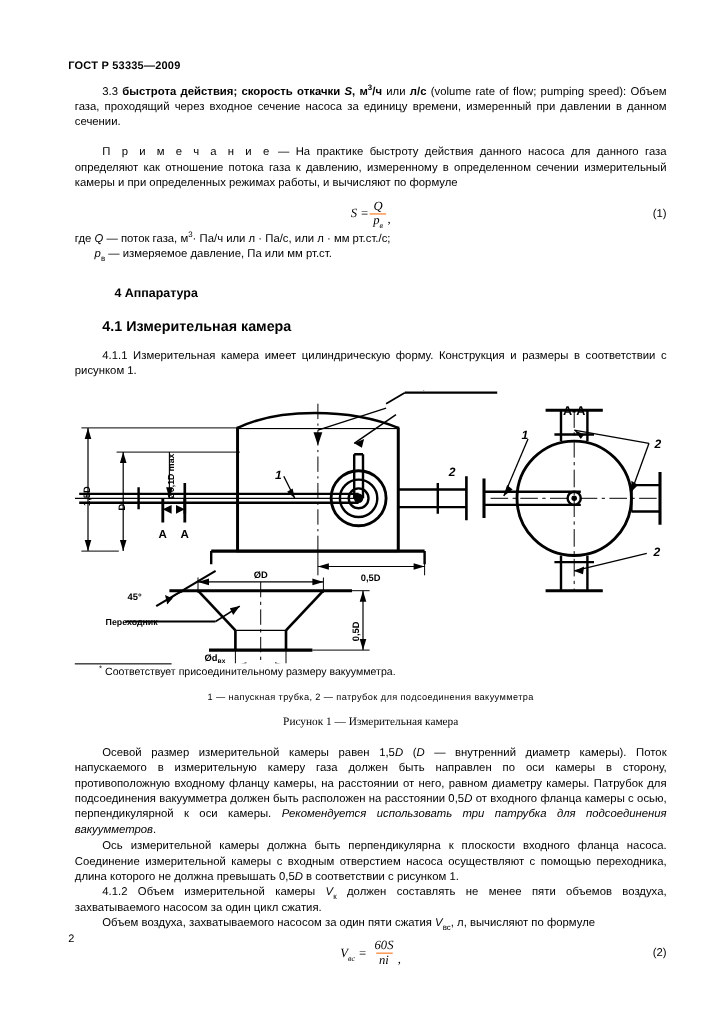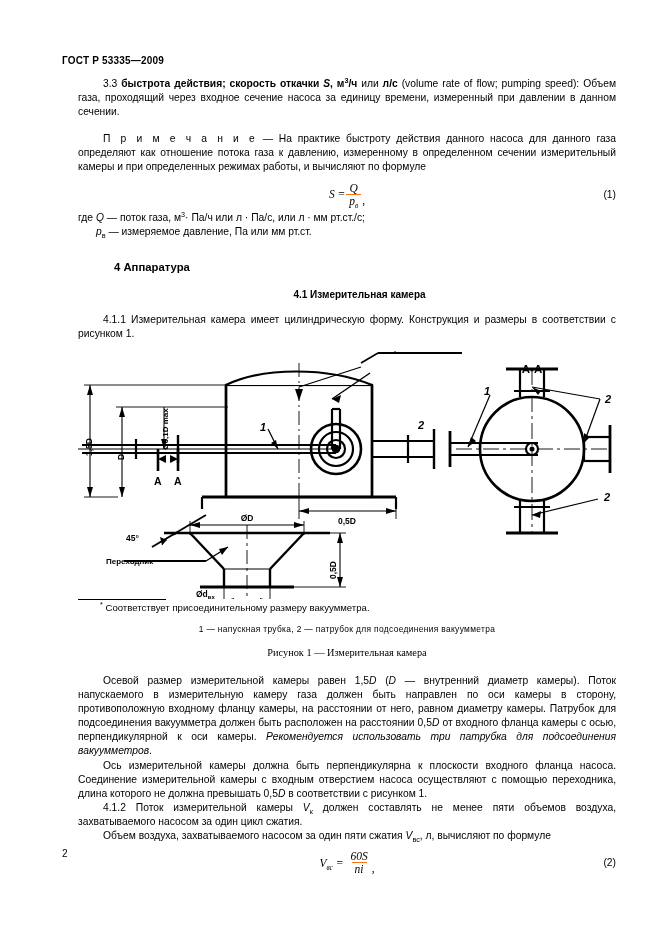--- a/index.html
+++ b/index.html
@@ -13,21 +13,21 @@
   }
   .page {
     position: relative;
     width: 661px;
     height: 935px;
     background: #ffffff;
     overflow: hidden;
   }
   .content {
     position: absolute;
-    left: 78px;
+    left: 68px;
     top: 0;
     width: 538px;
   }
 
   
   .doc-header {
     position: absolute;
     left: 62px;
     top: 55px;
     font-size: 10px;
@@ -81,25 +81,24 @@
   }
 
   
   .h1 {
     font-size: 11.3px;
     font-weight: bold;
     margin: 11px;
     text-indent: 25px;
   }
   .h2 {
-    font-size: 10px;
+    font-size: 13px;
     font-weight: bold;
     margin: 0;
     text-indent: 25px;
-    text-align: center;
   }
 
   
   .figure-wrap {
     position: relative;
     width: 538px;
     height: 248px;
   }
   .figure-wrap svg { display: block; }
 
@@ -347,21 +346,21 @@
     <div class="footnote-rule"></div>
     <p class="footnote"><sup>*</sup><span> Соответствует присоединительному размеру вакуумметра.</span></p>
 
     <p class="fig-legend">1 — напускная трубка, 2 — патрубок для подсоединения вакуумметра</p>
     <p class="fig-caption">Рисунок 1 — Измерительная камера</p>
 
     <p class="p indent" style="margin-top:16px;"><span>Осевой размер измерительной камеры равен 1,5</span><span class="i">D</span><span> (</span><span class="i">D</span><span> — внутренний диаметр камеры). Поток напускаемого в измерительную камеру газа должен быть направлен по оси камеры в сторону, противоположную входному фланцу камеры, на расстоянии от него, равном диаметру камеры. Патрубок для подсоединения вакуумметра должен быть расположен на расстоянии 0,5</span><span class="i">D</span><span> от входного фланца камеры с осью, перпендикулярной к оси камеры. </span><span class="i">Рекомендуется использовать три патрубка для подсоединения вакуумметров</span><span>.</span></p>
 
     <p class="p indent"><span>Ось измерительной камеры должна быть перпендикулярна к плоскости входного фланца насоса. Соединение измерительной камеры с входным отверстием насоса осуществляют с помощью переходника, длина которого не должна превышать 0,5</span><span class="i">D</span><span> в соответствии с рисунком 1.</span></p>
 
-    <p class="p indent"><span>4.1.2 Поток измерительной камеры </span><span class="i">V</span><sub>к</sub><span> должен составлять не менее пяти объемов воздуха, захватываемого насосом за один цикл сжатия.</span></p>
+    <p class="p indent"><span>4.1.2 Объем измерительной камеры </span><span class="i">V</span><sub>к</sub><span> должен составлять не менее пяти объемов воздуха, захватываемого насосом за один цикл сжатия.</span></p>
 
     <p class="p indent"><span>Объем воздуха, захватываемого насосом за один пяти сжатия </span><span class="i">V</span><sub>вс</sub><span>, л, вычисляют по формуле</span></p>
 
     <div class="formula-row" style="margin-top:7px;">
       <span><span>V</span><sub>вс</sub></span>
       <span style="margin:0 3px;">=</span>
       <span class="frac">
         <span class="num">60S</span>
         <span class="den">ni</span>
       </span>

